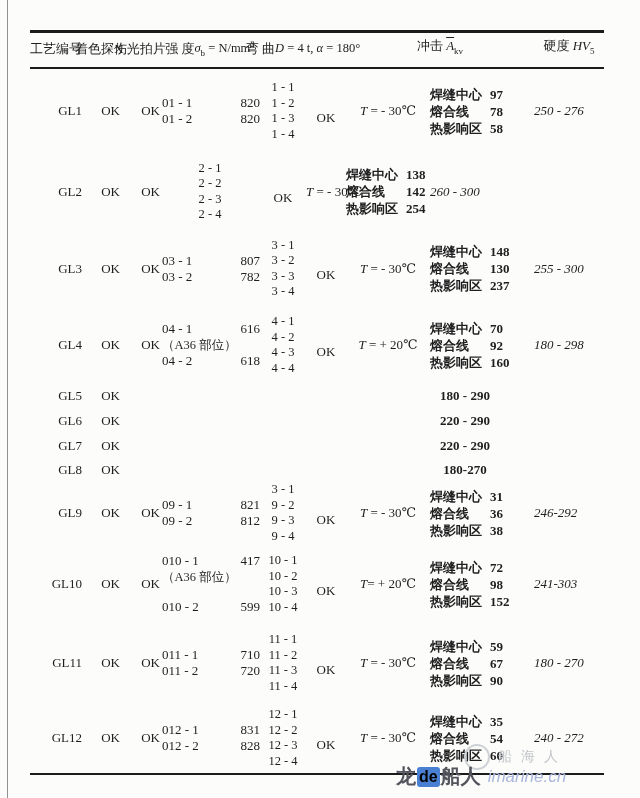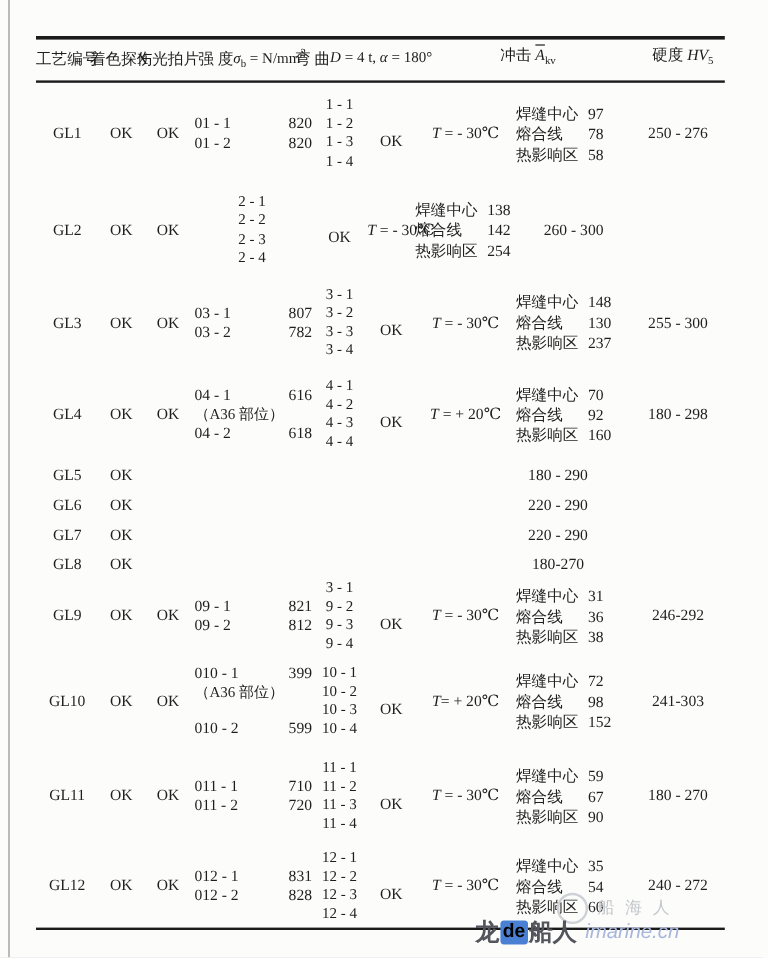--- a/index.html
+++ b/index.html
@@ -16,36 +16,36 @@
          grid-template-columns:52px 38px 40px 100px 86px 188px 70px;}
   .hcell{display:flex;flex-direction:row;justify-content:center;align-items:center;
          font-size:13px;line-height:15.5px;white-space:nowrap;}
   .hsub{font-size:12.5px;}
   .it{font-style:italic;}
   sub{font-size:9px;} sup{font-size:9px;}
   .ov{text-decoration:overline;font-style:italic;}
   .rows{position:absolute;top:69px;left:30px;width:574px;}
   .row{display:grid;grid-template-columns:52px 38px 40px 100px 46px 40px 84px 104px 70px;
        align-items:center;font-size:13px;}
-  .ccenter{text-align:center;}
+  .ccenter{text-align:right;}
   .cell-strength{display:flex;flex-direction:column;justify-content:center;padding-left:2px;}
   .sline{display:flex;line-height:16px;white-space:nowrap;gap:28px;}
   .st{width:48px;} .sv{margin-left:10px;}
   .snote{line-height:16px;font-size:12.5px;white-space:nowrap;}
   .sgap{height:14px;}
   .cell-bend{display:flex;flex-direction:column;justify-content:center;align-items:center;}
   .bline{line-height:15.5px;font-size:12.5px;white-space:nowrap;}
   .cell-bok{text-align:center;padding-top:13px;}
   .cell-temp{text-align:center;white-space:nowrap;font-size:13px;}
   .cell-temp::first-letter{font-style:italic;}
-  .cell-ires{display:flex;flex-direction:column;}
+  .cell-ires{display:flex;flex-direction:column;font-weight:bold;}
   .iline{display:flex;line-height:17px;white-space:nowrap;}
   .ilab{width:60px;} .ival{}
   .midval{text-align:center;padding-right:34px;white-space:nowrap;}
-  .cell-hard{text-align:center;padding-right:8px;white-space:nowrap;}
+  .cell-hard{text-align:left;padding-right:8px;white-space:nowrap;font-style:italic;}
   .wm-faint{position:absolute;top:744px;left:464px;display:flex;align-items:center;gap:8px;
             color:#c3c6ca;font-size:14px;letter-spacing:9px;white-space:nowrap;}
   .wm-circle{width:22px;height:22px;border:2px solid #ced1d5;border-radius:50%;
              flex:0 0 auto;display:flex;align-items:center;justify-content:center;
              color:#ced1d5;font-size:10px;letter-spacing:0;}
   .wm-brand{position:absolute;top:763px;left:396px;display:flex;align-items:center;
             font-family:"Liberation Sans","DejaVu Sans",sans-serif;font-weight:bold;
             font-size:20px;color:#53545c;white-space:nowrap;}
   .wm-de{background:#4a80d4;color:#000000;border-radius:3px;padding:0 2px;margin:0 1px;
          font-size:16px;line-height:20px;}
@@ -325,21 +325,21 @@
         </div>
         <div class="cell-hard">246-292</div>
       </div>
       <div class="row" style="height: 78px;">
         <div class="ccenter">GL10</div>
         <div class="ccenter">OK</div>
         <div class="ccenter">OK</div>
         <div class="cell-strength">
           <div class="sline">
             <div class="st">010 - 1</div>
-            <div class="sv">399</div>
+            <div class="sv">417</div>
           </div>
           <div class="snote">（A36 部位）</div>
           <div class="sgap"></div>
           <div class="sline">
             <div class="st">010 - 2</div>
             <div class="sv">599</div>
           </div>
         </div>
         <div class="cell-bend">
           <div class="bline">10 - 1</div>

